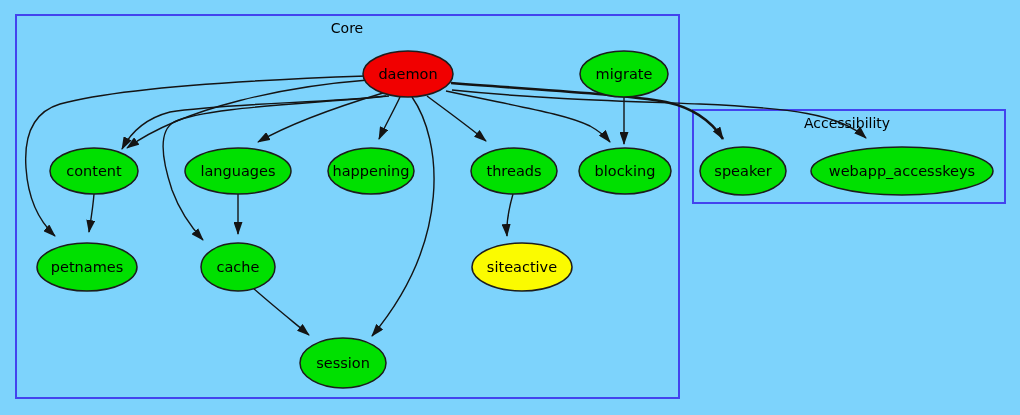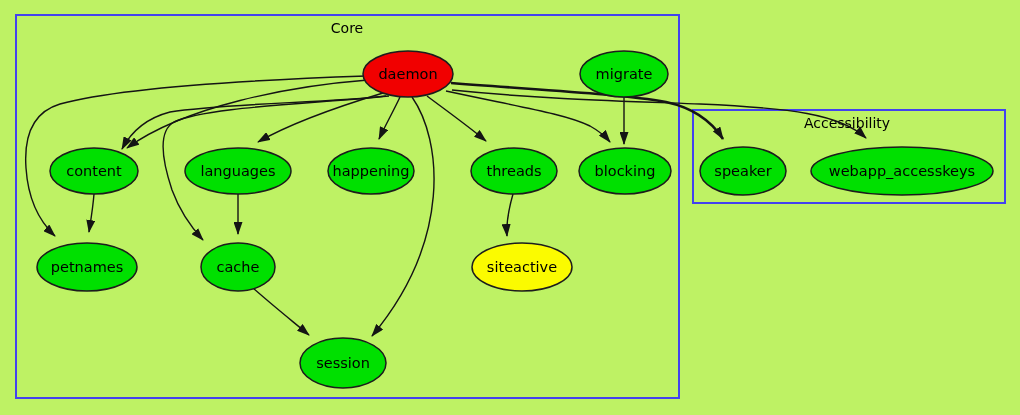--- a/index.html
+++ b/index.html
@@ -5,21 +5,21 @@
   html, body {
     margin: 0;
     padding: 0;
     background: #ffffff;
     font-family: "DejaVu Sans", "Liberation Sans", sans-serif;
   }
   #canvas {
     position: relative;
     width: 1020px;
     height: 415px;
-    background: #bef264;
+    background: #7dd3fc;
     overflow: hidden;
   }
   svg { display: block; }
   .cluster-rect {
     fill: none;
     stroke-width: 2px;
   }
   .cluster-label {
     font-size: 14px;
     fill: #000000;

